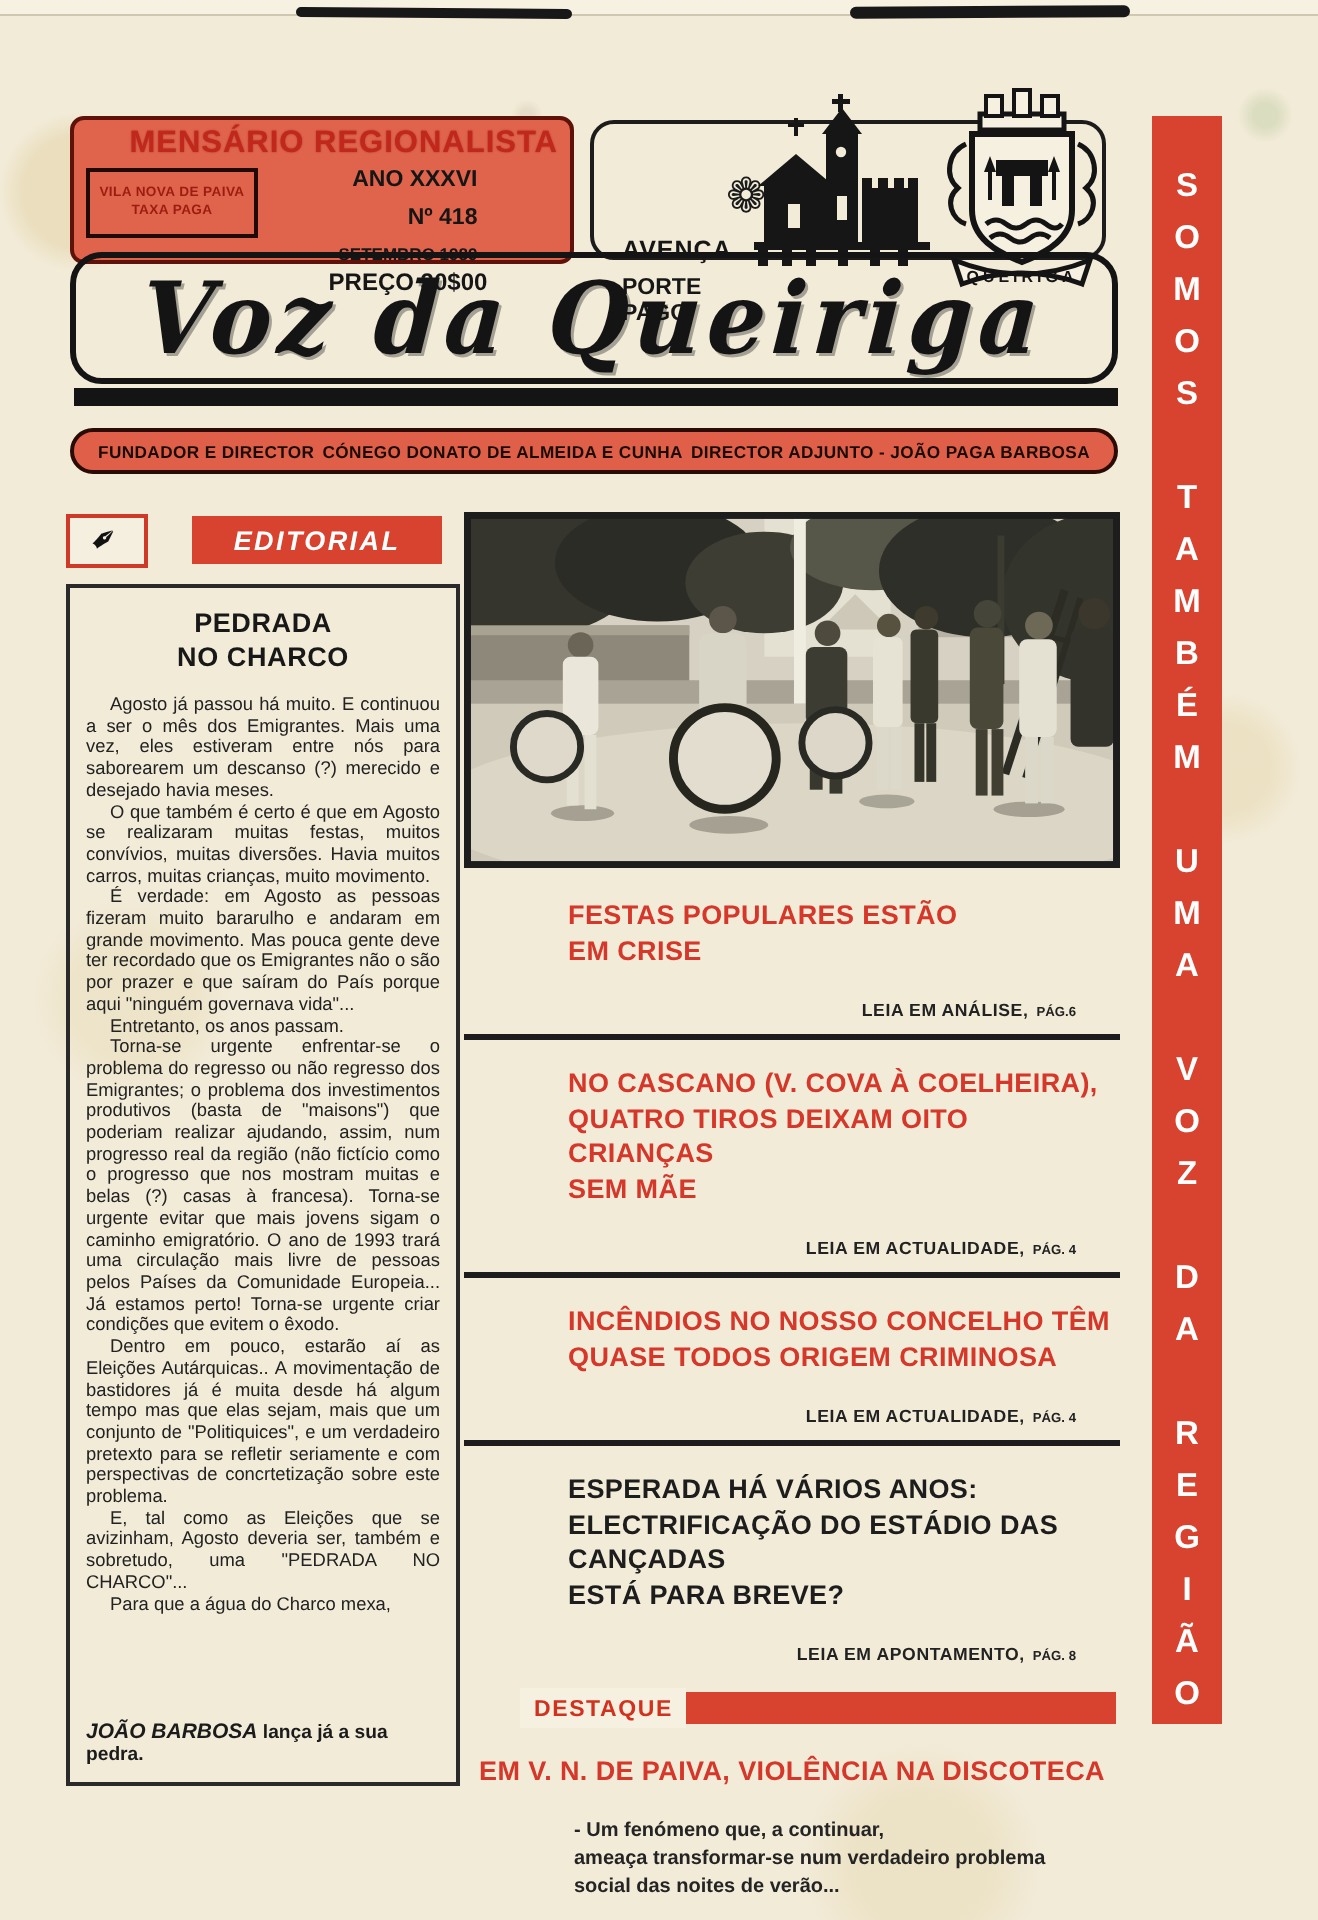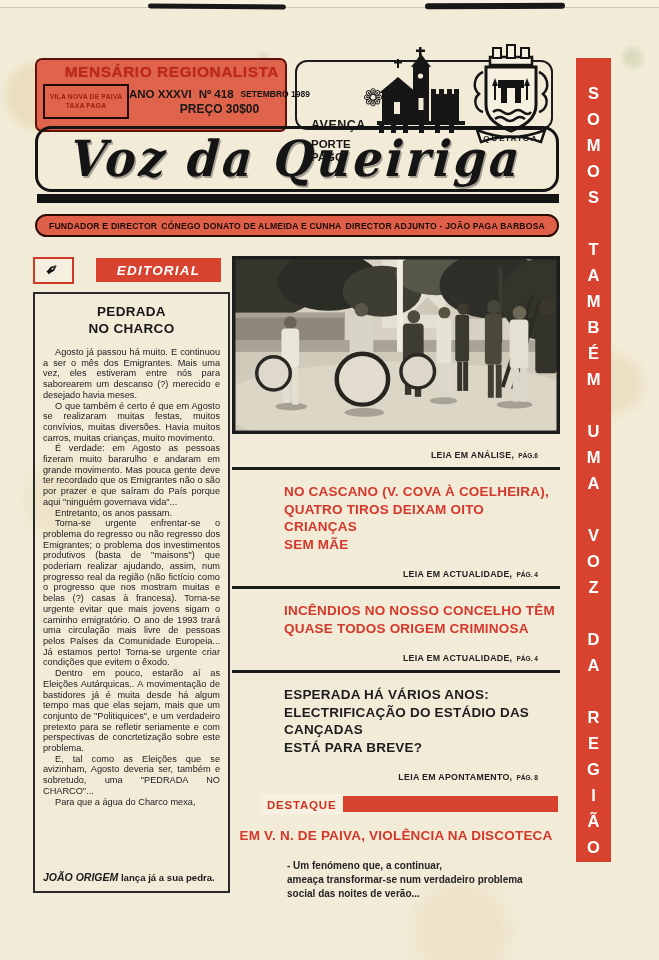--- a/index.html
+++ b/index.html
@@ -21,21 +21,21 @@
   
   .info-box{position:absolute;left:35px;top:58px;width:252px;height:74px;background:#e0634c;
     border:2.5px solid #5f120a;border-radius:7px;box-sizing:border-box;padding:3px 6px 4px;}
   .info-title{color:#c1271b;font-weight:bold;font-size:15.5px;letter-spacing:.5px;text-align:right;
     text-shadow:0 0 1px rgba(90,10,5,.4);}
   .info-row{display:flex;align-items:stretch;margin-top:3px;}
   .stamp-box{border:2px solid #200a05;width:82px;min-width:82px;height:31px;display:flex;flex-direction:column;
     align-items:center;justify-content:center;gap:2px;}
   .stamp-box div{color:#9c1d10;font-weight:bold;font-size:6.8px;letter-spacing:.2px;line-height:1;}
   .info-right{flex:1;display:flex;flex-direction:column;align-items:center;justify-content:center;color:#161616;}
-  .edition-line{display:flex;align-items:center;gap:7px;font-weight:bold;white-space:nowrap;}
+  .edition-line{display:flex;align-items:flex-end;gap:7px;font-weight:bold;white-space:nowrap;flex-direction:column;}
   .edition-line .big{font-size:11.5px;}
   .edition-line .small{font-size:8.5px;}
   .price-line{font-weight:bold;font-size:12px;margin-top:2px;}
 
   
   .avenca-box{position:absolute;left:295px;top:60px;width:258px;height:70px;border:2.5px solid #1c1c1c;
     border-radius:12px;box-sizing:border-box;}
   .avenca-text{position:absolute;left:14px;top:9px;color:#161616;margin-top:47px;}
   .avenca-text .l1{font-weight:bold;font-size:12.5px;letter-spacing:.5px;}
   .avenca-text .l2{font-weight:bold;font-size:11.5px;margin-top:6px;line-height:13px;}
@@ -242,21 +242,21 @@
       <p>Agosto já passou há muito. E continuou a ser o mês dos Emigrantes. Mais uma vez, eles estiveram entre nós para saborearem um descanso (?) merecido e desejado havia meses.</p>
       <p>O que também é certo é que em Agosto se realizaram muitas festas, muitos convívios, muitas diversões. Havia muitos carros, muitas crianças, muito movimento.</p>
       <p>É verdade: em Agosto as pessoas fizeram muito bararulho e andaram em grande movimento. Mas pouca gente deve ter recordado que os Emigrantes não o são por prazer e que saíram do País porque aqui "ninguém governava vida"...</p>
       <p>Entretanto, os anos passam.</p>
       <p>Torna-se urgente enfrentar-se o problema do regresso ou não regresso dos Emigrantes; o problema dos investimentos produtivos (basta de "maisons") que poderiam realizar ajudando, assim, num progresso real da região (não fictício como o progresso que nos mostram muitas e belas (?) casas à francesa). Torna-se urgente evitar que mais jovens sigam o caminho emigratório. O ano de 1993 trará uma circulação mais livre de pessoas pelos Países da Comunidade Europeia... Já estamos perto! Torna-se urgente criar condições que evitem o êxodo.</p>
       <p>Dentro em pouco, estarão aí as Eleições Autárquicas.. A movimentação de bastidores já é muita desde há algum tempo mas que elas sejam, mais que um conjunto de "Politiquices", e um verdadeiro pretexto para se refletir seriamente e com perspectivas de concrtetização sobre este problema.</p>
       <p>E, tal como as Eleições que se avizinham, Agosto deveria ser, também e sobretudo, uma "PEDRADA NO CHARCO"...</p>
       <p>Para que a água do Charco mexa,</p>
     </div>
     <div class="ed-sign">
-      <span class="name">JOÃO ORIGEM</span><span class="rest"> lança já a sua pedra.</span>
+      <span class="name">JOÃO BARBOSA</span><span class="rest"> lança já a sua pedra.</span>
     </div>
   </div>
 
   <div class="right-col">
     <svg class="photo" viewBox="0 0 328 178" preserveAspectRatio="none">
       <rect width="328" height="178" fill="#d6d1c2"></rect>
       <rect x="150" y="0" width="64" height="72" fill="#e4e0d2"></rect>
       <rect x="228" y="0" width="54" height="62" fill="#b7b2a3"></rect>
       <ellipse cx="28" cy="28" rx="58" ry="34" fill="#35352d"></ellipse>
       <ellipse cx="96" cy="24" rx="52" ry="30" fill="#2c2c26"></ellipse>
@@ -309,20 +309,22 @@
       <rect x="265" y="109" width="6" height="34" fill="#413f32"></rect>
       <circle cx="289" cy="56" r="7" fill="#6e6857"></circle>
       <rect x="279" y="63" width="19" height="50" rx="4" fill="#e4e1d3"></rect>
       <rect x="282" y="113" width="6.5" height="34" fill="#dcd8c9"></rect>
       <rect x="290" y="113" width="6.5" height="34" fill="#dcd8c9"></rect>
       <circle cx="317" cy="50" r="8" fill="#3b372c"></circle>
       <rect x="305" y="58" width="22" height="60" rx="4" fill="#34332b"></rect>
       <rect x="0" y="0" width="328" height="178" fill="none" stroke="#1d1d1d" stroke-width="3"></rect>
     </svg>
 
+    <div class="headline red hl-1">FESTAS POPULARES ESTÃO
+EM CRISE</div>
     <div class="read-ref">
       <span class="ref">LEIA EM ANÁLISE,</span>
       <span class="pg">PÁG.6</span>
     </div>
     <hr class="sep">
 
     <div class="headline red hl-next">NO CASCANO (V. COVA À COELHEIRA),
 QUATRO TIROS DEIXAM OITO CRIANÇAS
 SEM MÃE</div>
     <div class="read-ref">

